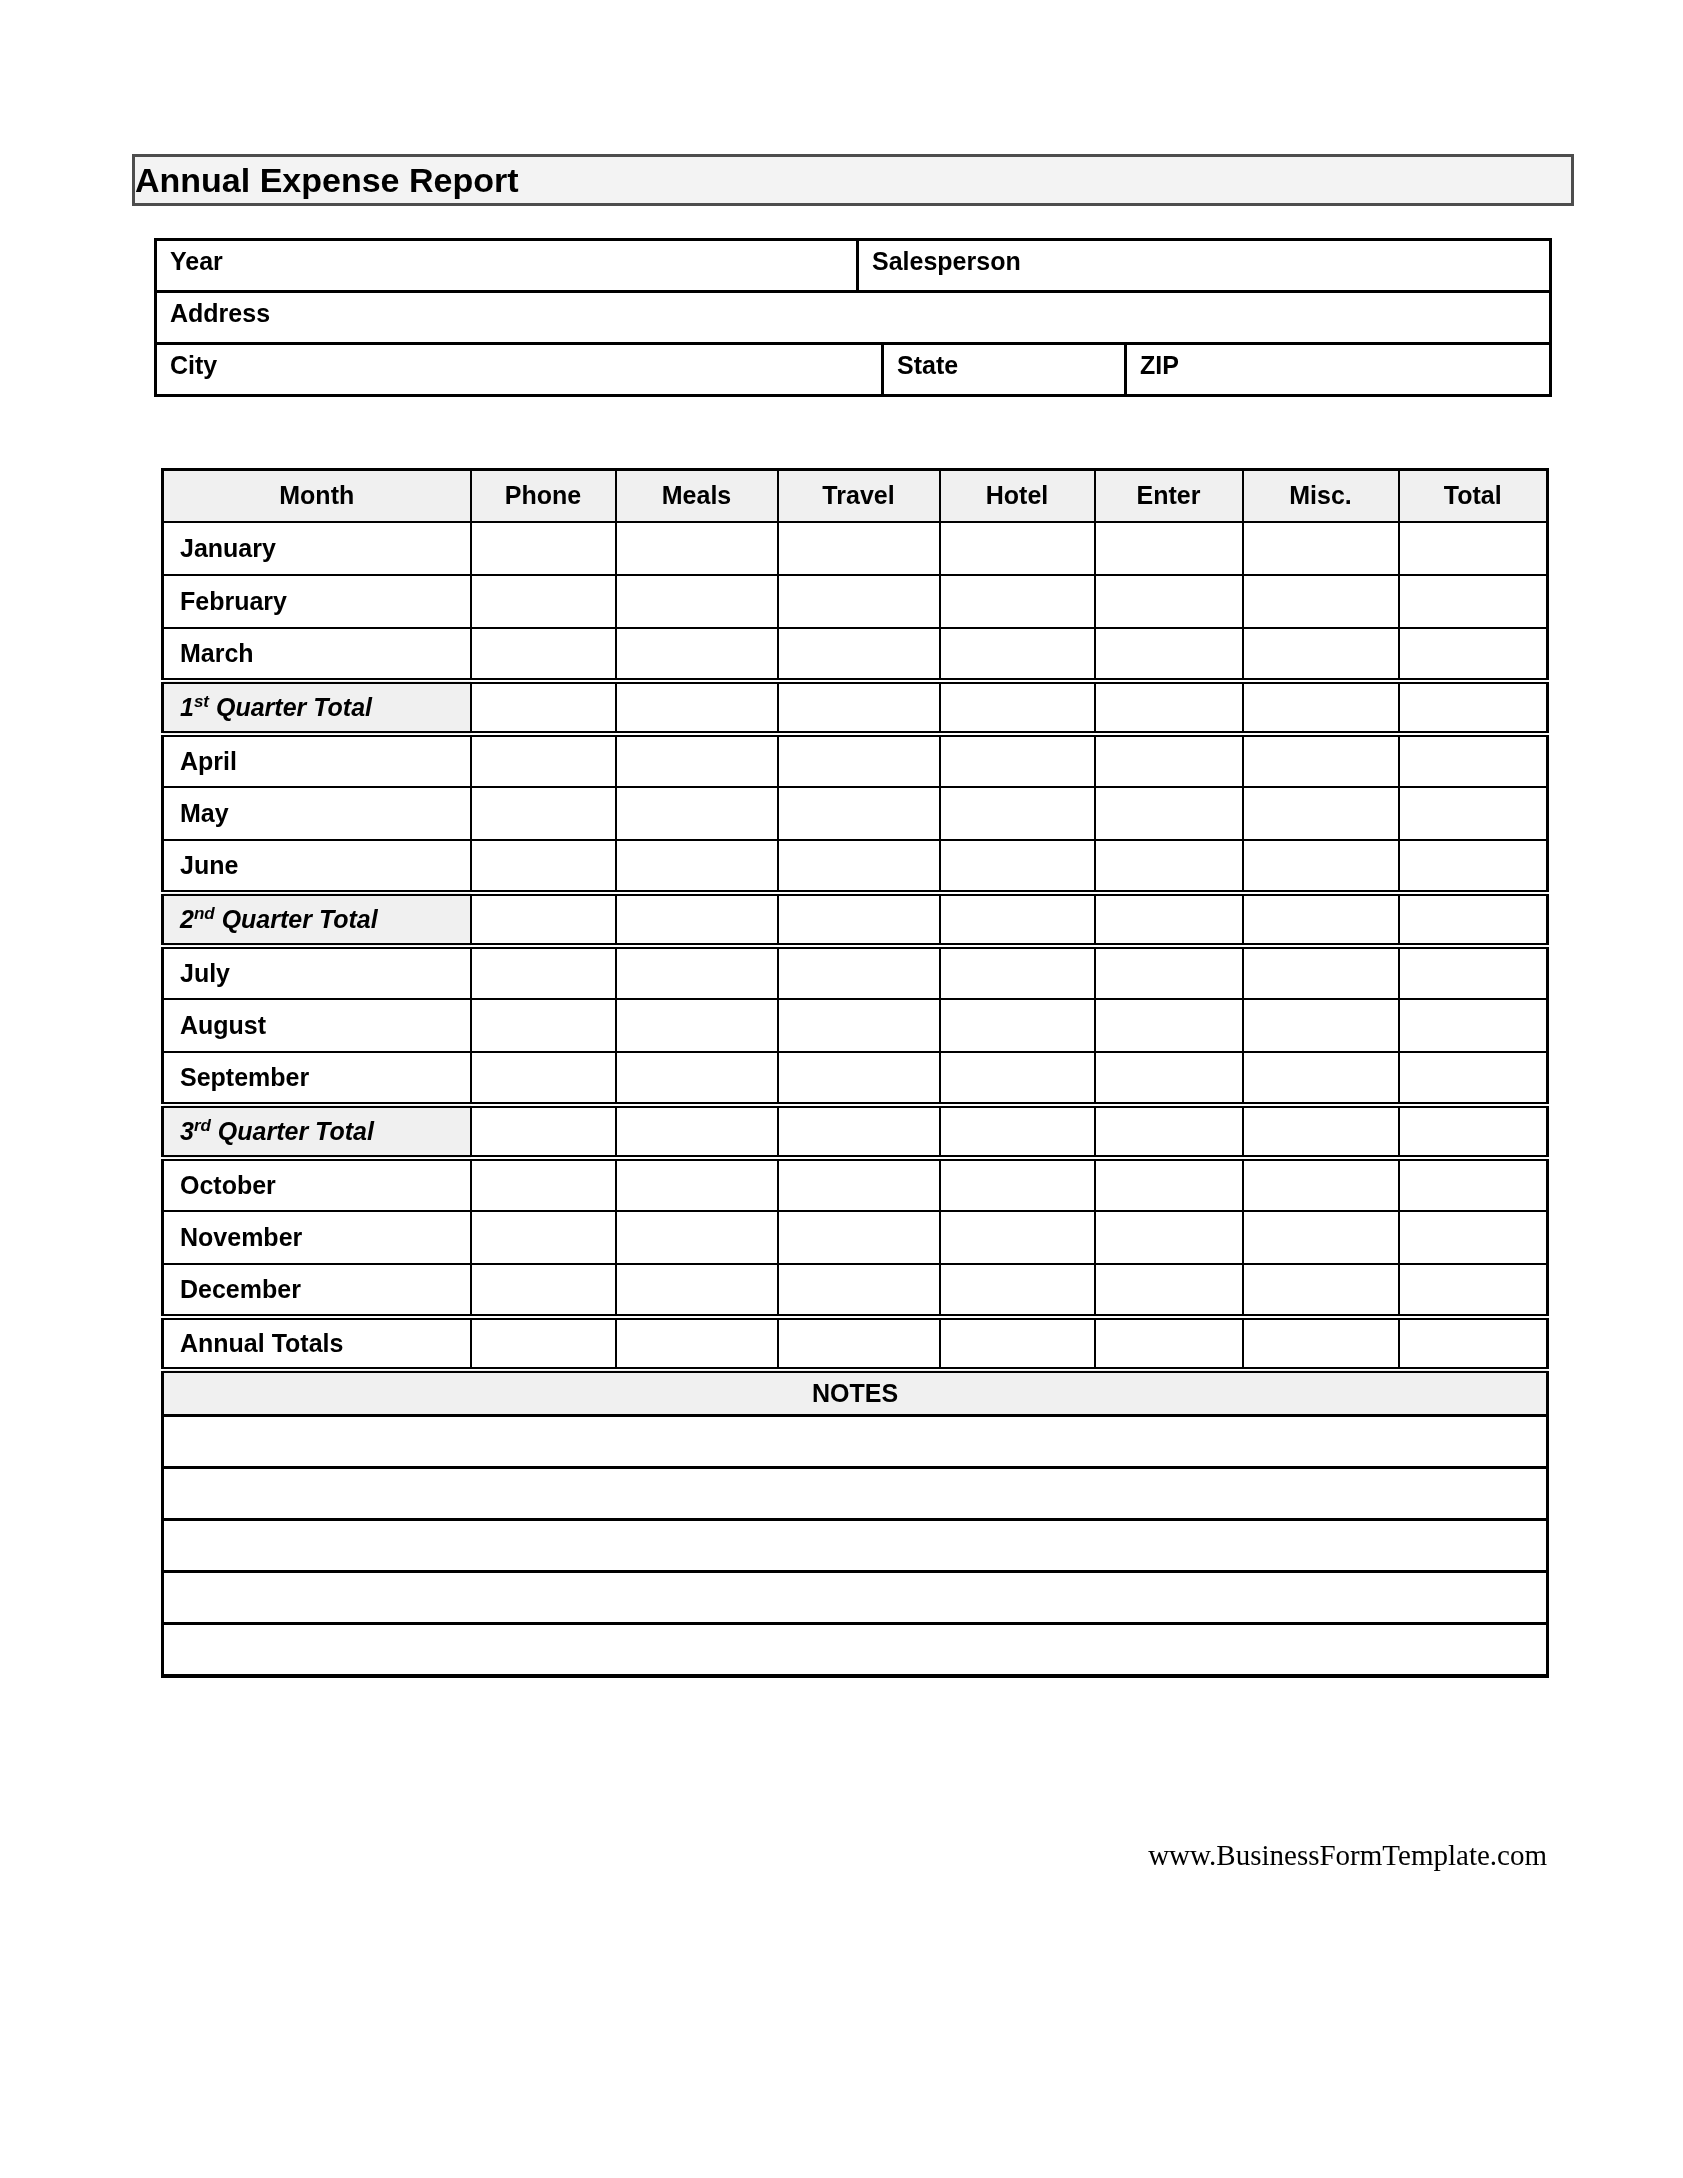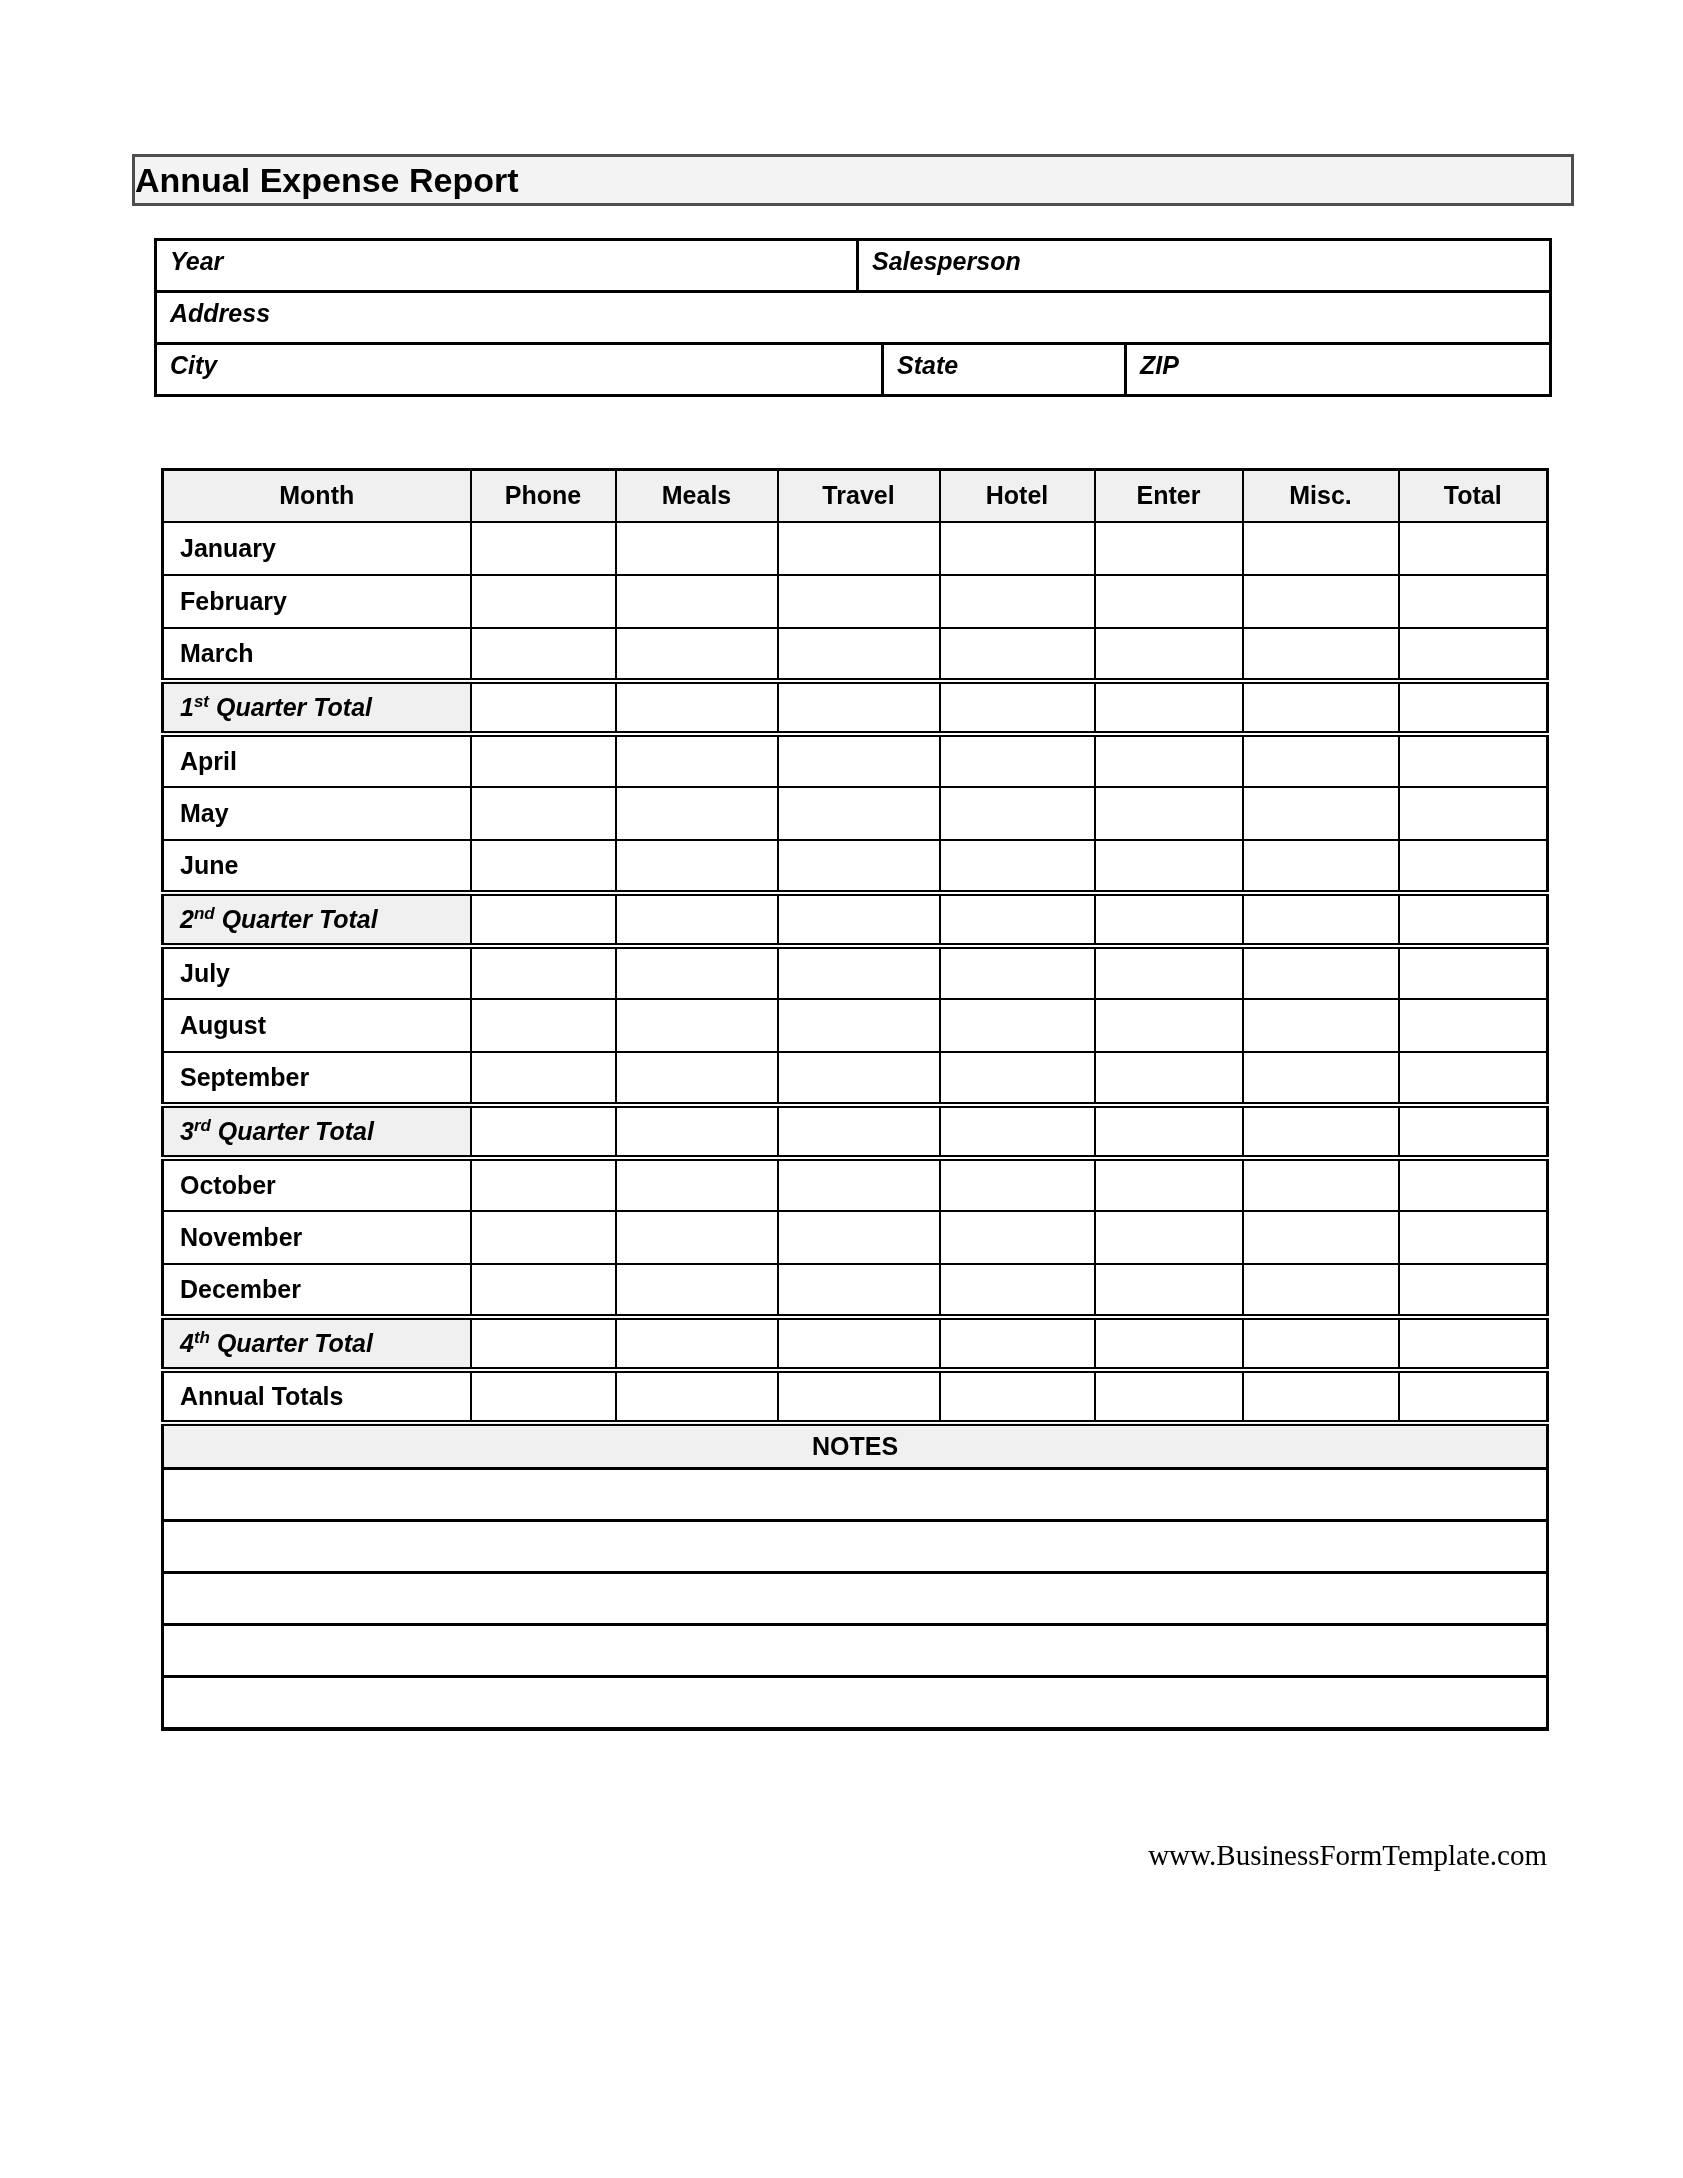--- a/index.html
+++ b/index.html
@@ -35,21 +35,20 @@
     position:absolute;left:154px;top:238px;
     width:1398px;
     border:3px solid var(--line);
   }
   .info-row{display:flex;height:49px;border-top:3px solid var(--line);}
   .info-row:first-child{border-top:none;}
   .info-cell{
     box-sizing:border-box;
     border-left:3px solid var(--line);
     padding:6px 0 0 13px;
-    font-style:italic;
   }
   .info-cell:first-child{border-left:none;}
   .info-cell .lbl{font-size:25px;font-weight:bold;}
   .w-year{width:699px;}
   .w-sales{flex:1;}
   .w-full{flex:1;}
   .w-city{width:724px;}
   .w-state{width:243px;}
   .w-zip{flex:1;}
 
@@ -313,30 +312,20 @@
         <tr class="row-month">
           <td class="month-cell"><span>December</span><sup class="ord"></sup><span></span></td>
           <td class="value-cell"></td>
           <td class="value-cell"></td>
           <td class="value-cell"></td>
           <td class="value-cell"></td>
           <td class="value-cell"></td>
           <td class="value-cell"></td>
           <td class="value-cell"></td>
         </tr>
-        <tr class="row-quarter">
-          <td class="month-cell"><span>4</span><sup class="ord">th</sup><span> Quarter Total</span></td>
-          <td class="value-cell"></td>
-          <td class="value-cell"></td>
-          <td class="value-cell"></td>
-          <td class="value-cell"></td>
-          <td class="value-cell"></td>
-          <td class="value-cell"></td>
-          <td class="value-cell"></td>
-        </tr>
         <tr class="row-annual">
           <td class="month-cell"><span>Annual Totals</span><sup class="ord"></sup><span></span></td>
           <td class="value-cell"></td>
           <td class="value-cell"></td>
           <td class="value-cell"></td>
           <td class="value-cell"></td>
           <td class="value-cell"></td>
           <td class="value-cell"></td>
           <td class="value-cell"></td>
         </tr>

